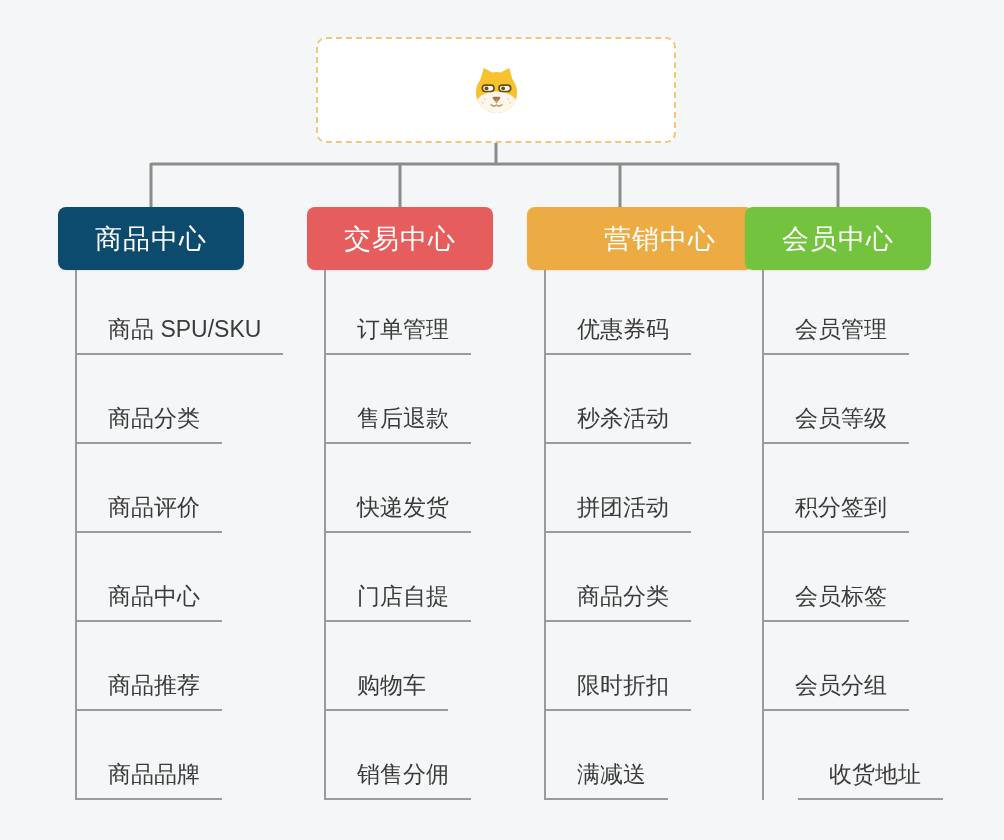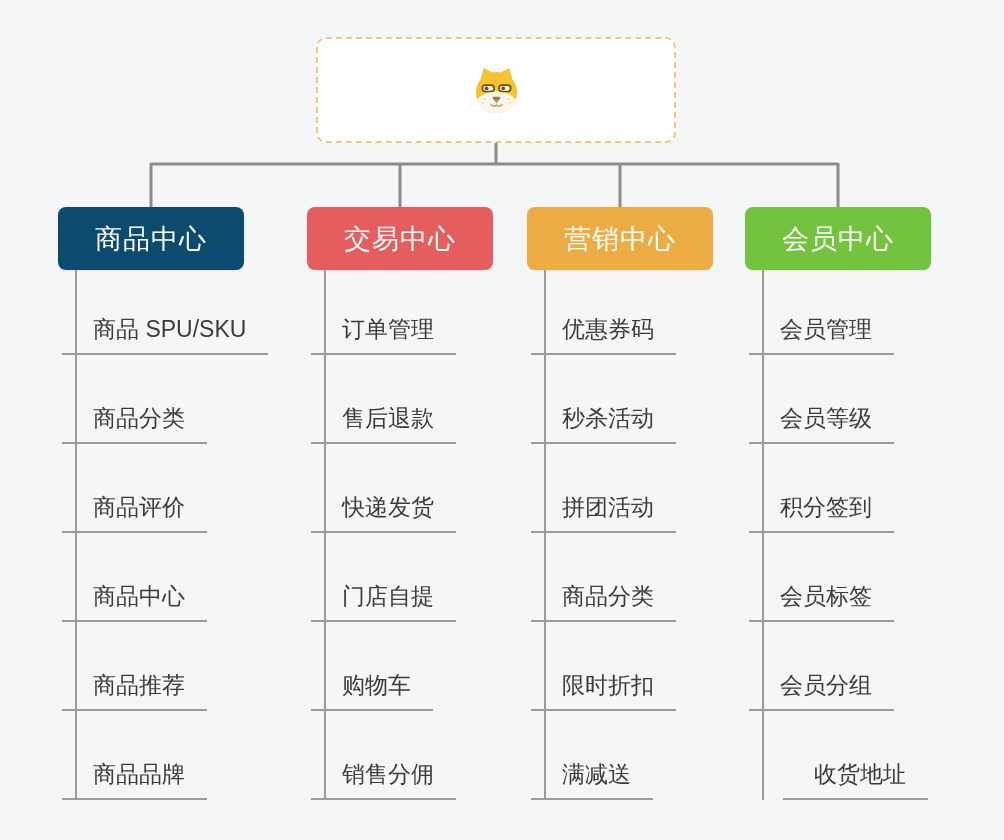--- a/index.html
+++ b/index.html
@@ -59,21 +59,21 @@
     box-shadow: 0 1px 2px rgba(0,0,0,0.08);
   }
   .branch-trunk {
     position: absolute;
     left: 17px; top: 63px;
     width: 2px; height: 530px;
     background: #9b9b9b;
   }
   .child-item {
     position: absolute;
-    left: 4px;
+    left: 19px;
     height: 50px;
     box-sizing: border-box;
     display: flex;
     align-items: flex-end;
     padding: 0 22px 8px 31px;
     border-bottom: 2px solid #9b9b9b;
     font-size: 23px;
     color: #3b3b3b;
     white-space: nowrap;
     cursor: pointer;
@@ -124,21 +124,21 @@
       <div class="branch-header" style="background: rgb(229, 93, 93);">交易中心</div>
       <div class="branch-trunk" style="background: rgb(155, 155, 155);"></div>
       <div class="child-item" style="top: 98px; border-bottom-color: rgb(155, 155, 155);">订单管理</div>
       <div class="child-item" style="top: 187px; border-bottom-color: rgb(155, 155, 155);">售后退款</div>
       <div class="child-item" style="top: 276px; border-bottom-color: rgb(155, 155, 155);">快递发货</div>
       <div class="child-item" style="top: 365px; border-bottom-color: rgb(155, 155, 155);">门店自提</div>
       <div class="child-item" style="top: 454px; border-bottom-color: rgb(155, 155, 155);">购物车</div>
       <div class="child-item" style="top: 543px; border-bottom-color: rgb(155, 155, 155);">销售分佣</div>
     </div>
     <div class="branch-column" style="left: 527px; top: 207px;">
-      <div class="branch-header" style="background: rgb(237, 172, 67);">营销中心</div>
+      <div class="branch-header" style="background: rgb(237, 172, 67); padding-left: 40px;">营销中心</div>
       <div class="branch-trunk" style="background: rgb(155, 155, 155);"></div>
       <div class="child-item" style="top: 98px; border-bottom-color: rgb(155, 155, 155);">优惠券码</div>
       <div class="child-item" style="top: 187px; border-bottom-color: rgb(155, 155, 155);">秒杀活动</div>
       <div class="child-item" style="top: 276px; border-bottom-color: rgb(155, 155, 155);">拼团活动</div>
       <div class="child-item" style="top: 365px; border-bottom-color: rgb(155, 155, 155);">商品分类</div>
       <div class="child-item" style="top: 454px; border-bottom-color: rgb(155, 155, 155);">限时折扣</div>
       <div class="child-item" style="top: 543px; border-bottom-color: rgb(155, 155, 155);">满减送</div>
     </div>
     <div class="branch-column" style="left: 745px; top: 207px;">
       <div class="branch-header" style="background: rgb(116, 195, 62);">会员中心</div>

